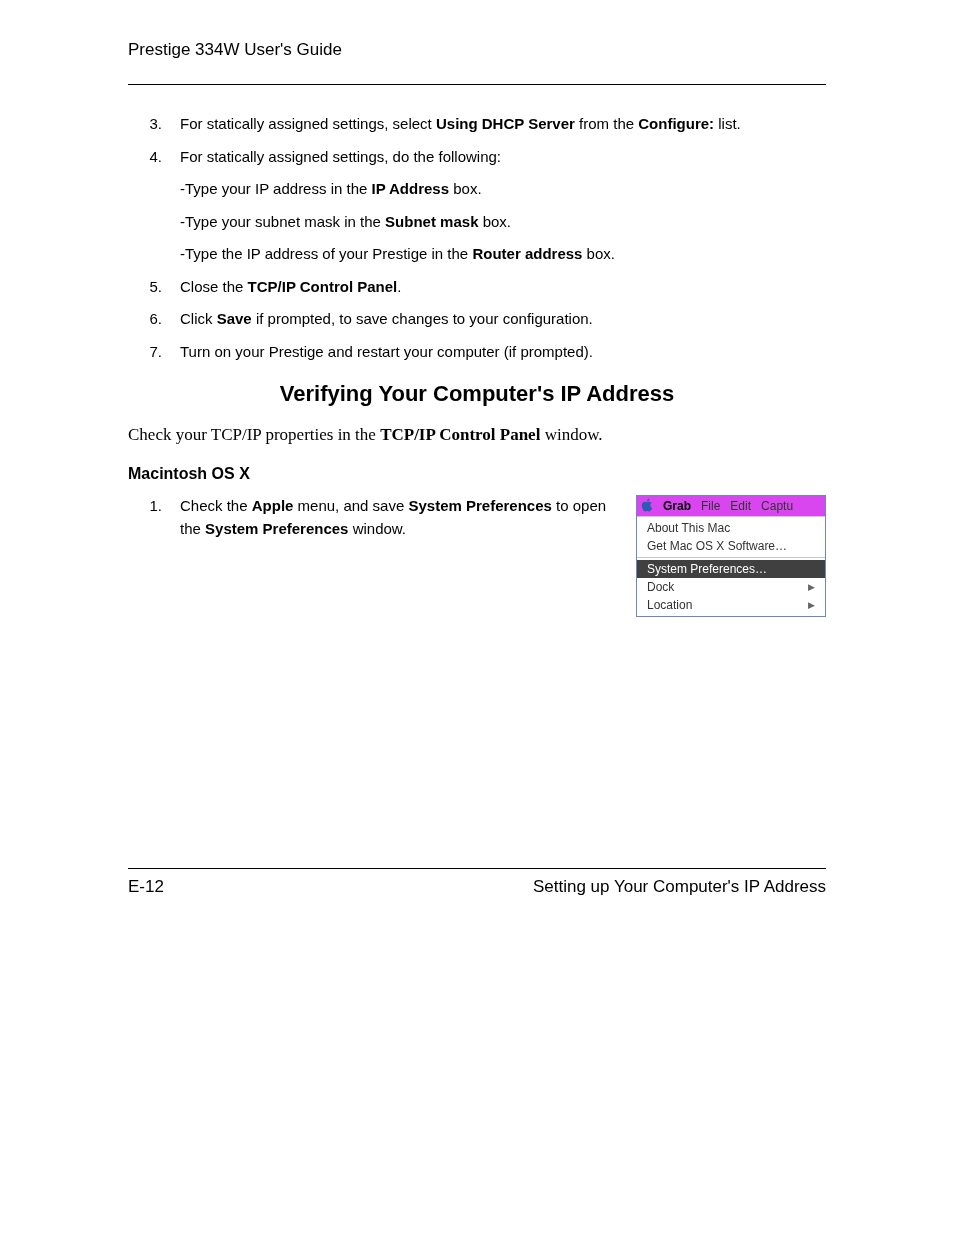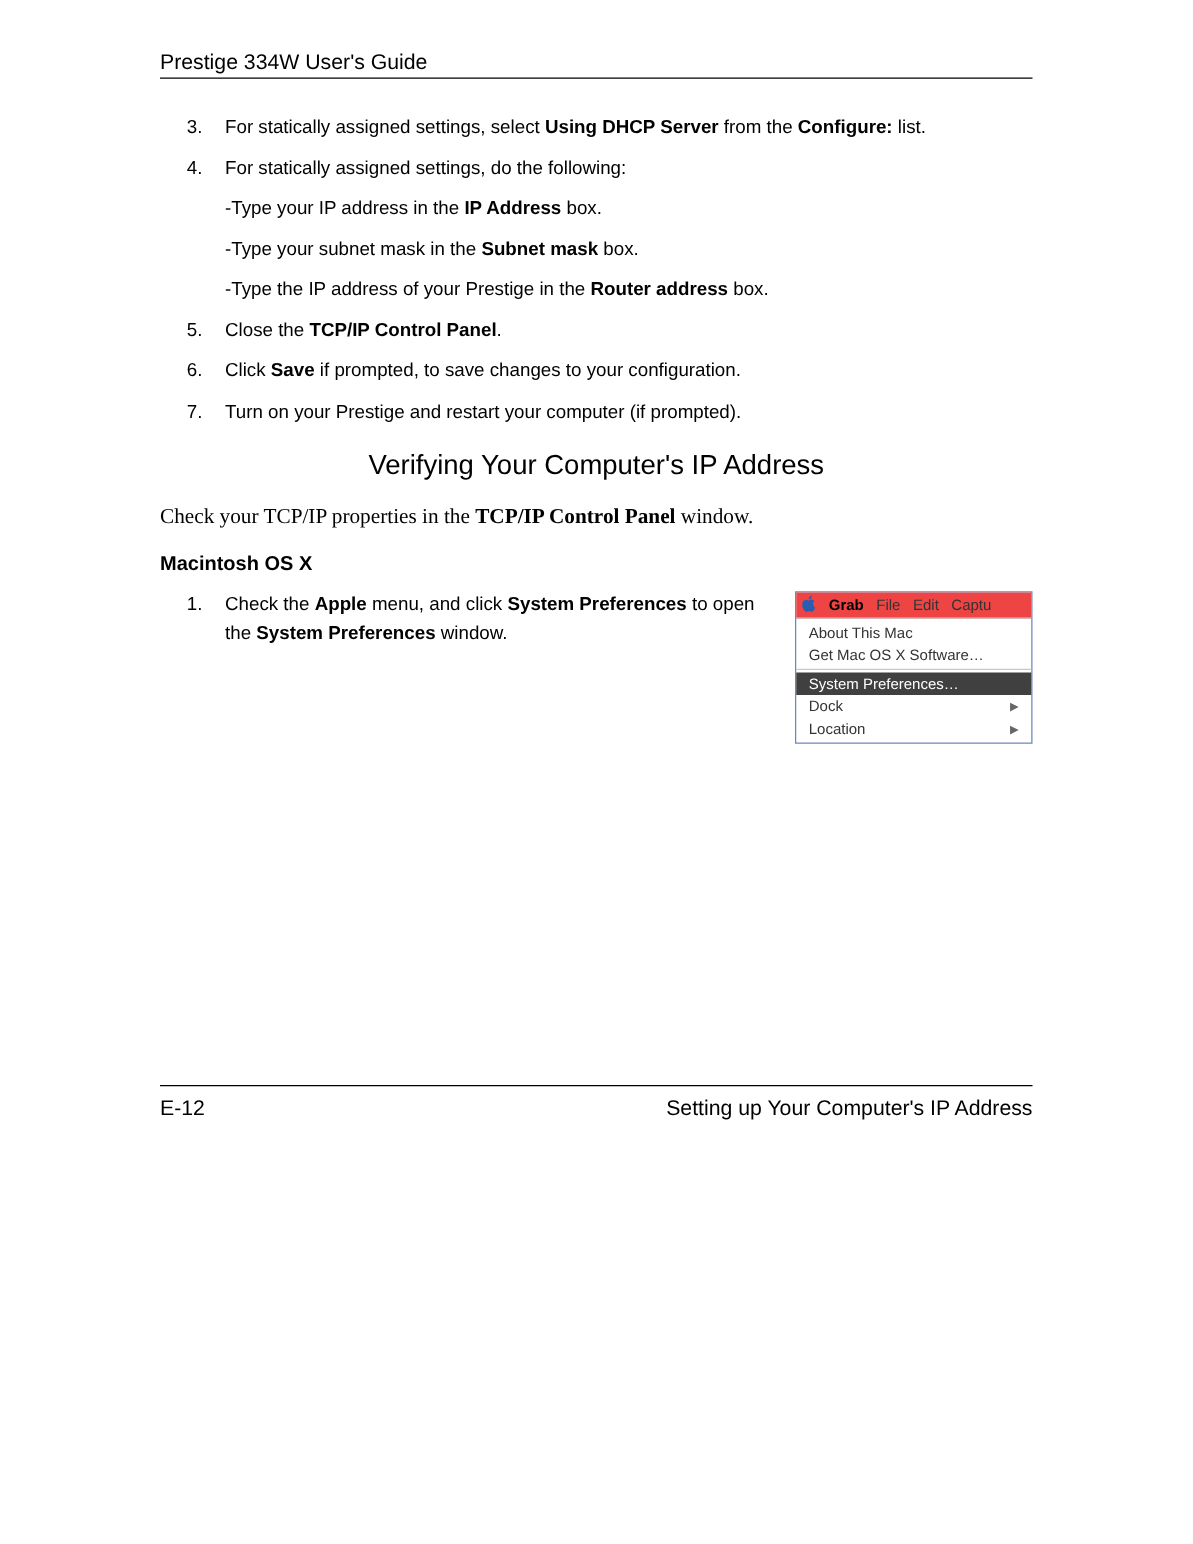--- a/index.html
+++ b/index.html
@@ -11,21 +11,21 @@
   }
   .page {
     width: 954px;
     height: 1235px;
     position: relative;
     box-sizing: border-box;
     padding: 40px 128px 0 128px;
   }
   .header-title {
     font-size: 17px;
-    padding-bottom: 2px;
+    padding-bottom: 24px;
     border-bottom: 1px solid #000;
     margin-bottom: 28px;
   }
   .ol {
     margin: 0;
     padding: 0;
   }
   .li {
     display: flex;
     font-size: 15px;
@@ -43,21 +43,21 @@
   }
   .sub {
     font-size: 15px;
     line-height: 1.5;
     margin-left: 52px;
     margin-bottom: 10px;
   }
   .section-heading {
     text-align: center;
     font-size: 22px;
-    font-weight: normal;
+    font-weight: bold;
     margin: 18px 0 18px 0;
   }
   .serif {
     font-family: "Times New Roman", Times, serif;
     font-size: 17px;
     margin-bottom: 20px;
   }
   .subhead {
     font-weight: bold;
     font-size: 16px;
@@ -88,21 +88,21 @@
   
   .apple-menu {
     width: 188px;
     border: 1px solid #6b86c2;
     font-family: "Lucida Grande", Arial, sans-serif;
     font-size: 12px;
     background: #fff;
     flex: 0 0 188px;
   }
   .apple-menubar {
-    background: #ef4444;
+    background: #d946ef;
     border-bottom: 1px solid #ccc;
     display: flex;
     align-items: center;
     height: 20px;
     padding-left: 4px;
     gap: 10px;
     overflow: hidden;
     white-space: nowrap;
   }
   .apple-menubar .apple-logo {
@@ -198,21 +198,21 @@
     <span>Check your TCP/IP properties in the </span><b>TCP/IP Control Panel</b><span> window.</span>
   </div>
 
   <div class="subhead">Macintosh OS X</div>
 
   <div class="row-with-fig">
     <div class="textcol">
       <div class="li">
         <div class="num">1.</div>
         <div class="txt">
-          <span>Check the </span><b>Apple</b><span> menu, and click </span><b>System Preferences</b><span> to open the </span><b>System Preferences</b><span> window.</span>
+          <span>Check the </span><b>Apple</b><span> menu, and save </span><b>System Preferences</b><span> to open the </span><b>System Preferences</b><span> window.</span>
         </div>
       </div>
     </div>
 
     <div class="apple-menu">
       <div class="apple-menubar">
         <span class="apple-logo">
           <svg width="12" height="14" viewBox="0 0 12 14">
               <path fill="#2a5db0" d="M9.3 7.4c0-1.6 1.3-2.4 1.4-2.4-0.8-1.1-1.9-1.3-2.3-1.3-1-0.1-1.9 0.6-2.4 0.6-0.5 0-1.3-0.6-2.1-0.6-1.1 0-2.1 0.6-2.6 1.6-1.1 2-0.3 4.9 0.8 6.5 0.5 0.8 1.2 1.6 2 1.6 0.8 0 1.1-0.5 2.1-0.5 1 0 1.2 0.5 2.1 0.5 0.9 0 1.4-0.8 2-1.6 0.6-0.9 0.9-1.8 0.9-1.8 0 0-1.7-0.7-1.7-2.6zM7.8 2.6c0.4-0.5 0.7-1.3 0.7-2 -0.6 0-1.4 0.4-1.8 0.9-0.4 0.5-0.8 1.2-0.7 2 0.7 0 1.4-0.4 1.8-0.9z"></path>
             </svg>

